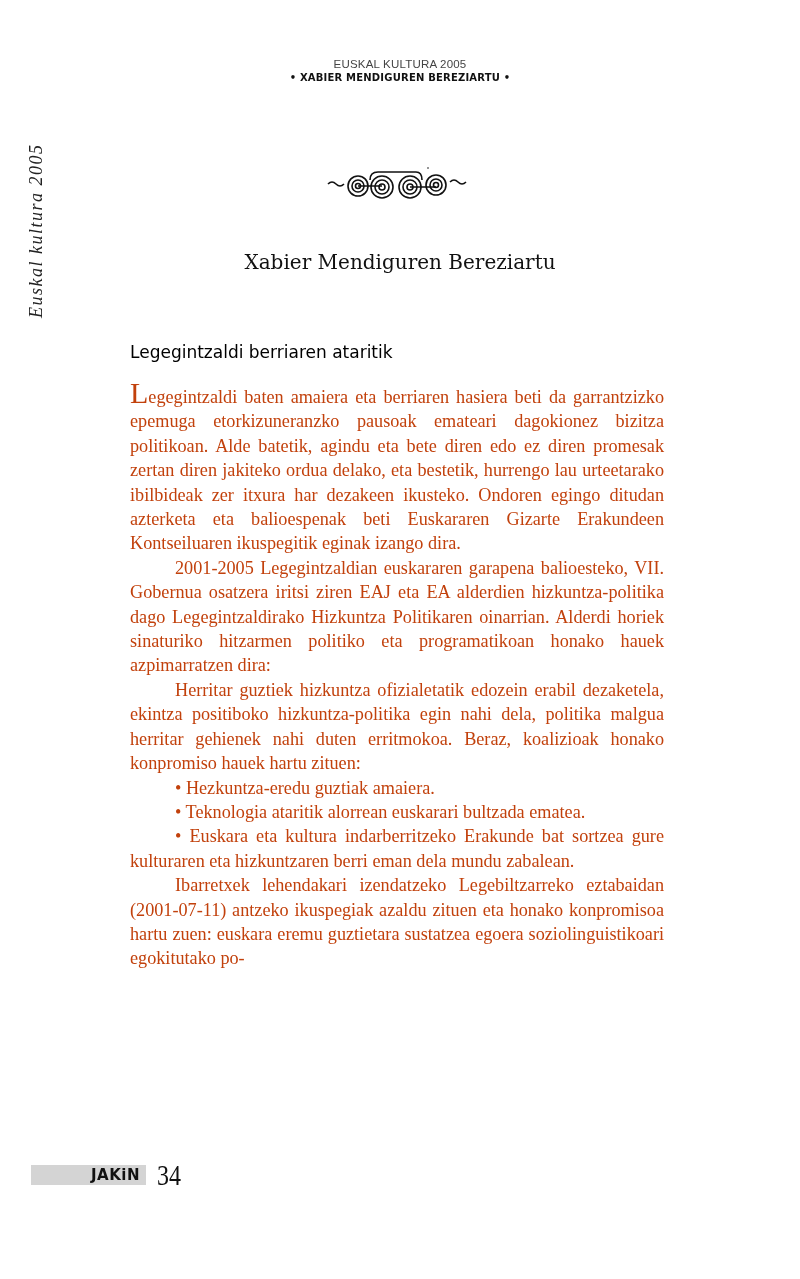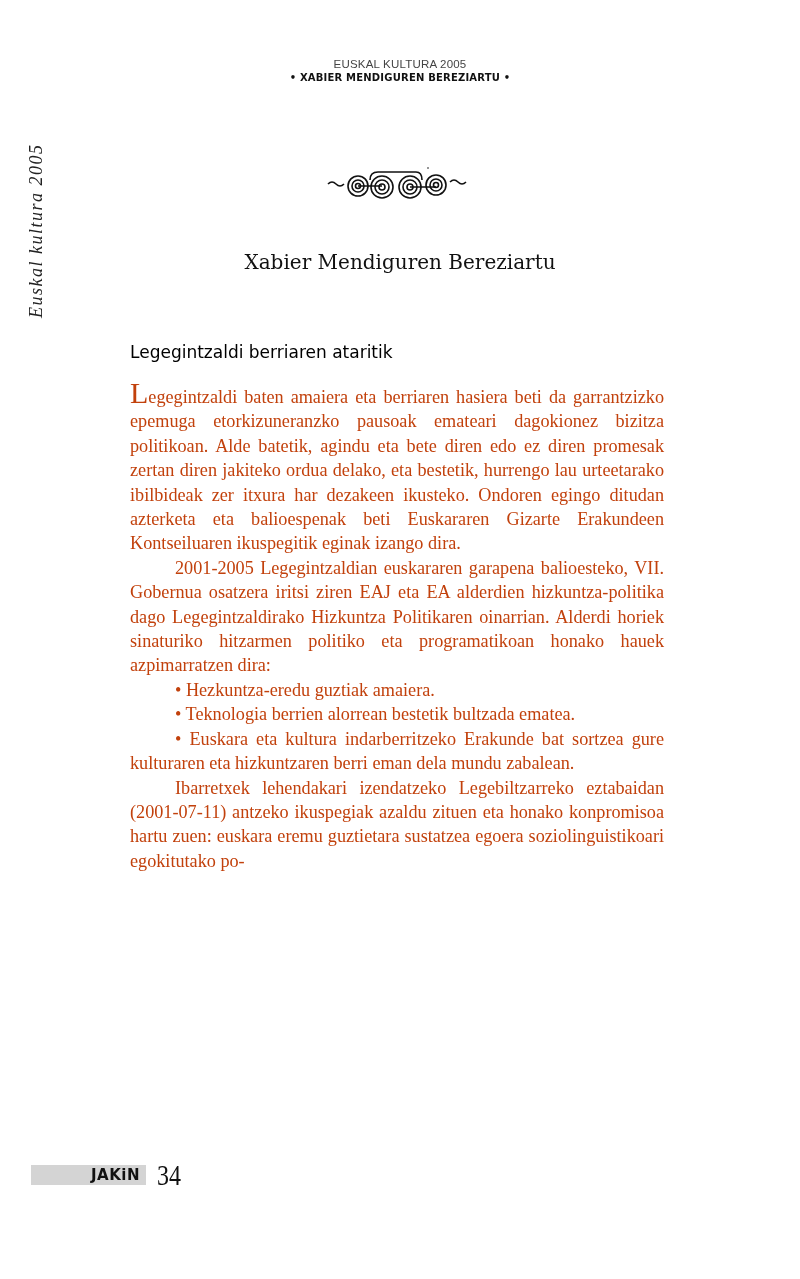--- a/index.html
+++ b/index.html
@@ -52,22 +52,23 @@
   </g>
   <circle cx="106" cy="4" r="0.8" fill="#111"></circle>
 </svg>
 
 <div class="title">Xabier Mendiguren Bereziartu</div>
 <div class="section-head">Legegintzaldi berriaren ataritik</div>
 
 <div class="body-text">
   <p><span class="dropcap">L</span><span>egegintzaldi baten amaiera eta berriaren hasiera beti da garrantzizko epemuga etorkizuneranzko pausoak emateari dagokionez bizitza politikoan. Alde batetik, agindu eta bete diren edo ez diren promesak zertan diren jakiteko ordua delako, eta bestetik, hurrengo lau urteetarako ibilbideak zer itxura har dezakeen ikusteko. Ondoren egingo ditudan azterketa eta balioespenak beti Euskararen Gizarte Erakundeen Kontseiluaren ikuspegitik eginak izango dira.</span></p>
   <p class="indent">2001-2005 Legegintzaldian euskararen garapena balioesteko, VII. Gobernua osatzera iritsi ziren EAJ eta EA alderdien hizkuntza-politika dago Legegintzaldirako Hizkuntza Politikaren oinarrian. Alderdi horiek sinaturiko hitzarmen politiko eta programatikoan honako hauek azpimarratzen dira:</p>
+  <p class="indent">Herritar guztiek hizkuntza ofizialetatik edozein erabil dezaketela, ekintza positiboko hizkuntza-politika egin nahi dela, politika malgua herritar gehienek nahi duten erritmokoa. Beraz, koalizioak honako konpromiso hauek hartu zituen:</p>
   <p class="bullet">• Hezkuntza-eredu guztiak amaiera.</p>
-  <p class="bullet">• Teknologia berrien alorrean bestetik bultzada ematea.</p>
+  <p class="bullet">• Teknologia ataritik alorrean euskarari bultzada ematea.</p>
   <p class="bullet">• Euskara eta kultura indarberritzeko Erakunde bat sortzea gure kulturaren eta hizkuntzaren berri eman dela mundu zabalean.</p>
   <p class="indent">Ibarretxek lehendakari izendatzeko Legebiltzarreko eztabaidan (2001-07-11) antzeko ikuspegiak azaldu zituen eta honako konpromisoa hartu zuen: euskara eremu guztietara sustatzea egoera soziolinguistikoari egokitutako po-</p>
 </div>
 
 <div class="footer-bar" style="background: rgb(212, 212, 212);">
   <span class="footer-jakin">JAKiN</span>
 </div>
 <div class="page-number">34</div>
 
 </body></html>

